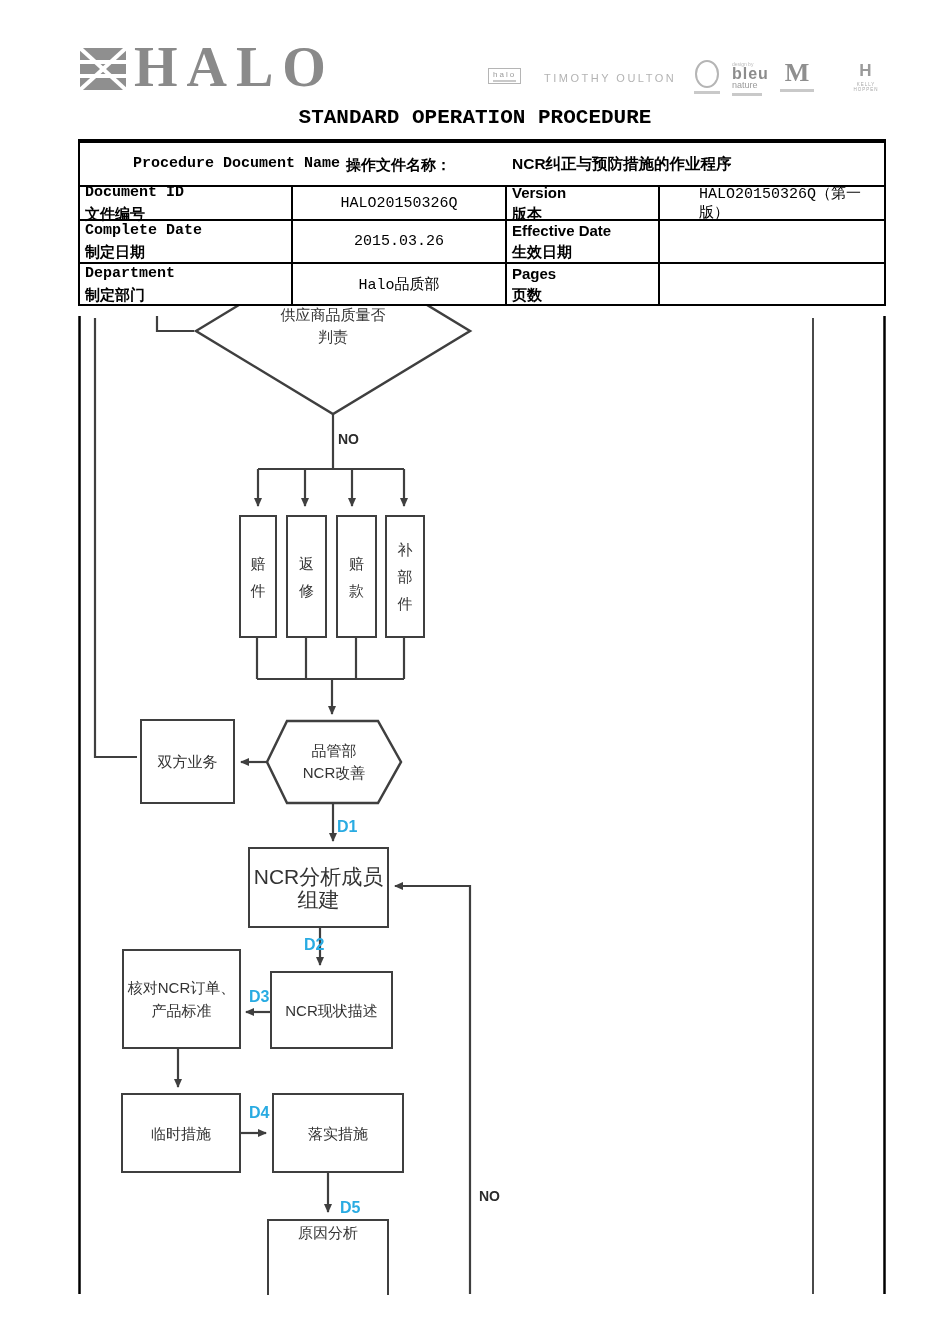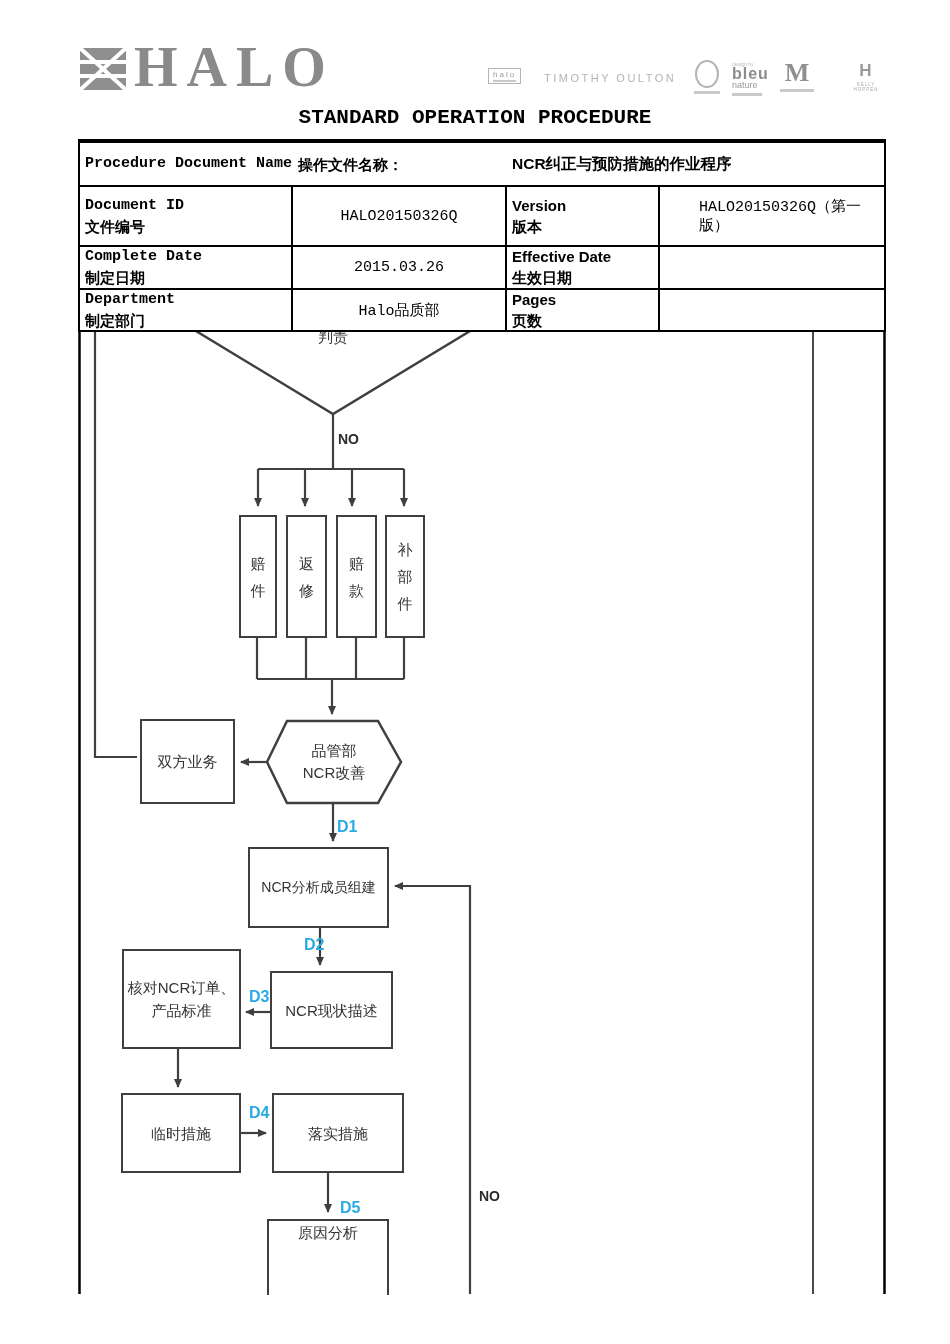--- a/index.html
+++ b/index.html
@@ -40,23 +40,23 @@
       flex-direction:column;justify-content:center;}
   .td:last-child{border-right:none;}
   .c1{width:213px;} .c2{width:214px;align-items:center;} .c3{width:153px;} .c4{flex:1;align-items:center;margin-left:34px;}
   .en-mono{font-family:"Liberation Mono","DejaVu Sans Mono",monospace;font-weight:700;
            font-size:15px;line-height:20px;color:#000;}
   .en-sans{font-family:"Liberation Sans",sans-serif;font-weight:700;font-size:15px;
            line-height:20px;color:#000;}
   .zh-b{font-weight:700;font-size:15px;line-height:21px;color:#000;}
   .val{font-family:"Liberation Mono","DejaVu Sans Mono",monospace;font-size:15px;color:#000;}
   .row1{height:44px;align-items:center;flex-direction:row;position:relative;}
-  .row1 .lbl{display:flex;gap:6px;align-items:center;padding-left:5px;}
+  .row1 .lbl{display:flex;gap:6px;align-items:center;padding-left:5px;margin-left:48px;}
   .row1 .v{position:absolute;left:432px;font-weight:700;font-size:15.5px;color:#000;}
-  .h2r{height:60px;} .h3r{height:43px;} .h4r{height:40px;}
+  .h2r{height:34px;} .h3r{height:43px;} .h4r{height:40px;}
   
   .flow{position:absolute;left:0;top:0;width:950px;height:1344px;z-index:1;}
   .fc-svg{position:absolute;left:0;top:0;}
   .node{position:absolute;box-sizing:border-box;border:2.5px solid #3f3f3f;background:#fff;
         display:flex;align-items:center;justify-content:center;text-align:center;
         font-size:15px;color:#333;line-height:23px;}
   .fc-text{position:absolute;text-align:center;font-size:15px;color:#333;line-height:22px;}
   .vtext{width:18px;word-break:break-all;line-height:27px;margin:0 auto;}
   .dlab{position:absolute;font-size:16px;font-weight:700;}
   .nolab{position:absolute;font-size:14px;font-weight:600;color:#2b2b2b;
@@ -145,21 +145,21 @@
       <div>双方业务</div>
     </div>
 
     <div class="fc-text" style="left:281px;top:740px;width:106px;line-height:22px;">
       <div>品管部</div>
       <div>NCR改善</div>
     </div>
 
     <div class="dlab" style="left:337px;top:818px;color:#29abe2;">D1</div>
 
-    <div class="node" style="left:248px;top:847px;width:141px;height:81px;font-size:14px;">
+    <div class="node" style="left:248px;top:847px;width:141px;height:81px;font-size:21px;">
       <div>NCR分析成员组建</div>
     </div>
 
     <div class="dlab" style="left:304px;top:936px;color:#29abe2;">D2</div>
 
     <div class="node" style="left:122px;top:949px;width:119px;height:100px;">
       <div>
         <div>核对NCR订单、</div>
         <div>产品标准</div>
       </div>

